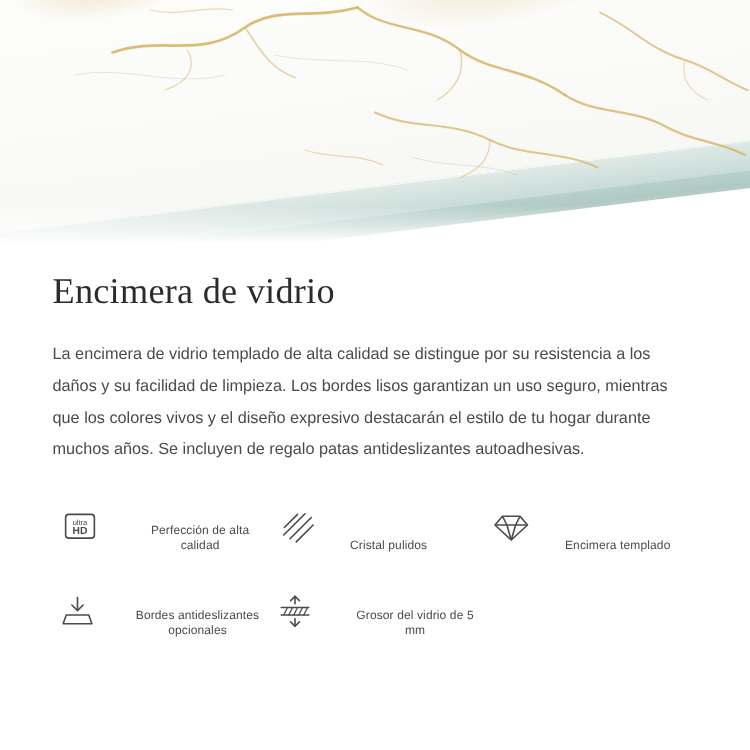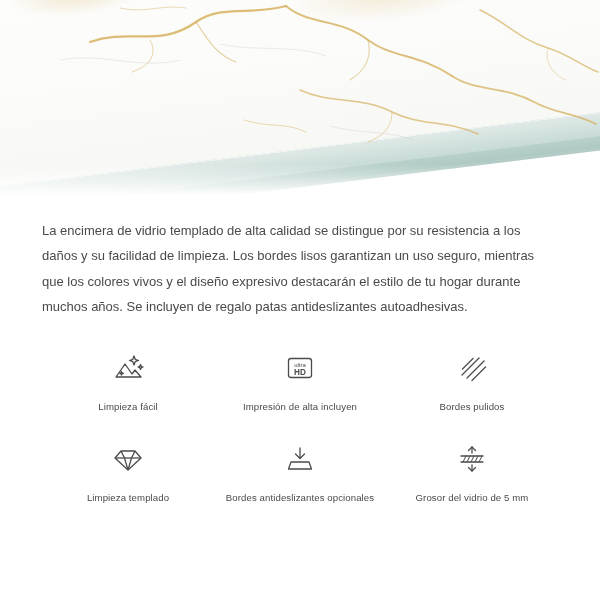--- a/index.html
+++ b/index.html
@@ -99,23 +99,23 @@
   .features {
     margin-top: 26px;
     display: grid;
     grid-template-columns: repeat(3, 1fr);
     grid-template-rows: auto auto;
     row-gap: 22px;
     column-gap: 0px;
   }
   .feature {
     display: flex;
-    flex-direction: column;
-    align-items: center;
+    align-items: flex-end;
     justify-content: flex-start;
+    gap: 20px;
   }
   .feature-icon {
     width: 46px;
     height: 46px;
     display: flex;
     align-items: center;
     justify-content: center;
     color: #4b4b4b;
   }
   .feature-label {
@@ -159,71 +159,61 @@
         <path d="M330 126 C358 134, 386 130, 414 140"></path>
       </g>
     </svg>
 
     <div class="hero-fade"></div>
   </div>
 
   <div class="content">
 
     <h1 class="headline">
+      <span>Encimera de vidrio</span>
     </h1>
 
     <p class="body-copy">La encimera de vidrio templado de alta calidad se distingue por su resistencia a los daños y su facilidad de limpieza. Los bordes lisos garantizan un uso seguro, mientras que los colores vivos y el diseño expresivo destacarán el estilo de tu hogar durante muchos años. Se incluyen de regalo patas antideslizantes autoadhesivas.</p>
 
     <div class="features">
 
-      <div class="feature">
-        <span class="feature-icon">
-          <svg width="40" height="40" viewBox="0 0 40 40" fill="none" stroke="#4b4b4b" stroke-width="1.3" stroke-linecap="round" stroke-linejoin="round">
-            <path d="M8 29 L17 16 L24 26 L27 22 L33 29 Z"></path>
-            <path d="M26 8 L27.2 11.3 L30.5 12.5 L27.2 13.7 L26 17 L24.8 13.7 L21.5 12.5 L24.8 11.3 Z"></path>
-            <path d="M32.5 16.5 L33.2 18.3 L35 19 L33.2 19.7 L32.5 21.5 L31.8 19.7 L30 19 L31.8 18.3 Z"></path>
-            <path d="M13.5 23.5 L14 24.8 L15.3 25.3 L14 25.8 L13.5 27.1 L13 25.8 L11.7 25.3 L13 24.8 Z"></path>
-          </svg>
-        </span>
-        <span class="feature-label">Limpieza fácil</span>
-      </div>
 
       <div class="feature">
         <span class="feature-icon">
           <svg width="40" height="40" viewBox="0 0 40 40" fill="none" stroke="#4b4b4b" stroke-width="1.3" stroke-linejoin="round">
             <rect x="8.5" y="10.5" width="23" height="19" rx="2.5"></rect>
             <text x="20" y="19.4" font-family="Liberation Sans, sans-serif" font-size="6" fill="#4b4b4b" stroke="none" text-anchor="middle">ultra</text>
             <text x="20" y="26.6" font-family="Liberation Sans, sans-serif" font-size="8.2" font-weight="bold" fill="#4b4b4b" stroke="none" text-anchor="middle">HD</text>
           </svg>
         </span>
-        <span class="feature-label">Impresión de alta incluyen</span>
+        <span class="feature-label">Perfección de alta calidad</span>
       </div>
 
       <div class="feature">
         <span class="feature-icon">
           <svg width="40" height="40" viewBox="0 0 40 40" fill="none" stroke="#4b4b4b" stroke-width="1.3" stroke-linecap="round">
             <path d="M10 27 L27 10"></path>
             <path d="M15 30 L32 13"></path>
             <path d="M20 32.5 L33.5 19"></path>
             <path d="M10.5 21 L21 10.5"></path>
           </svg>
         </span>
-        <span class="feature-label">Bordes pulidos</span>
+        <span class="feature-label">Cristal pulidos</span>
       </div>
 
       <div class="feature">
         <span class="feature-icon">
           <svg width="40" height="40" viewBox="0 0 40 40" fill="none" stroke="#4b4b4b" stroke-width="1.3" stroke-linejoin="round">
             <path d="M13 12 L27 12 L33 19 L20 31 L7 19 Z"></path>
             <path d="M7 19 L33 19"></path>
             <path d="M13 12 L16.5 19 L20 31"></path>
             <path d="M27 12 L23.5 19 L20 31"></path>
           </svg>
         </span>
-        <span class="feature-label">Limpieza templado</span>
+        <span class="feature-label">Encimera templado</span>
       </div>
 
       <div class="feature">
         <span class="feature-icon">
           <svg width="40" height="40" viewBox="0 0 40 40" fill="none" stroke="#4b4b4b" stroke-width="1.3" stroke-linecap="round" stroke-linejoin="round">
             <path d="M20 9 L20 19"></path>
             <path d="M15.5 15 L20 19.5 L24.5 15"></path>
             <path d="M11 23 L29 23 L31.5 30 L8.5 30 Z"></path>
           </svg>
         </span>

